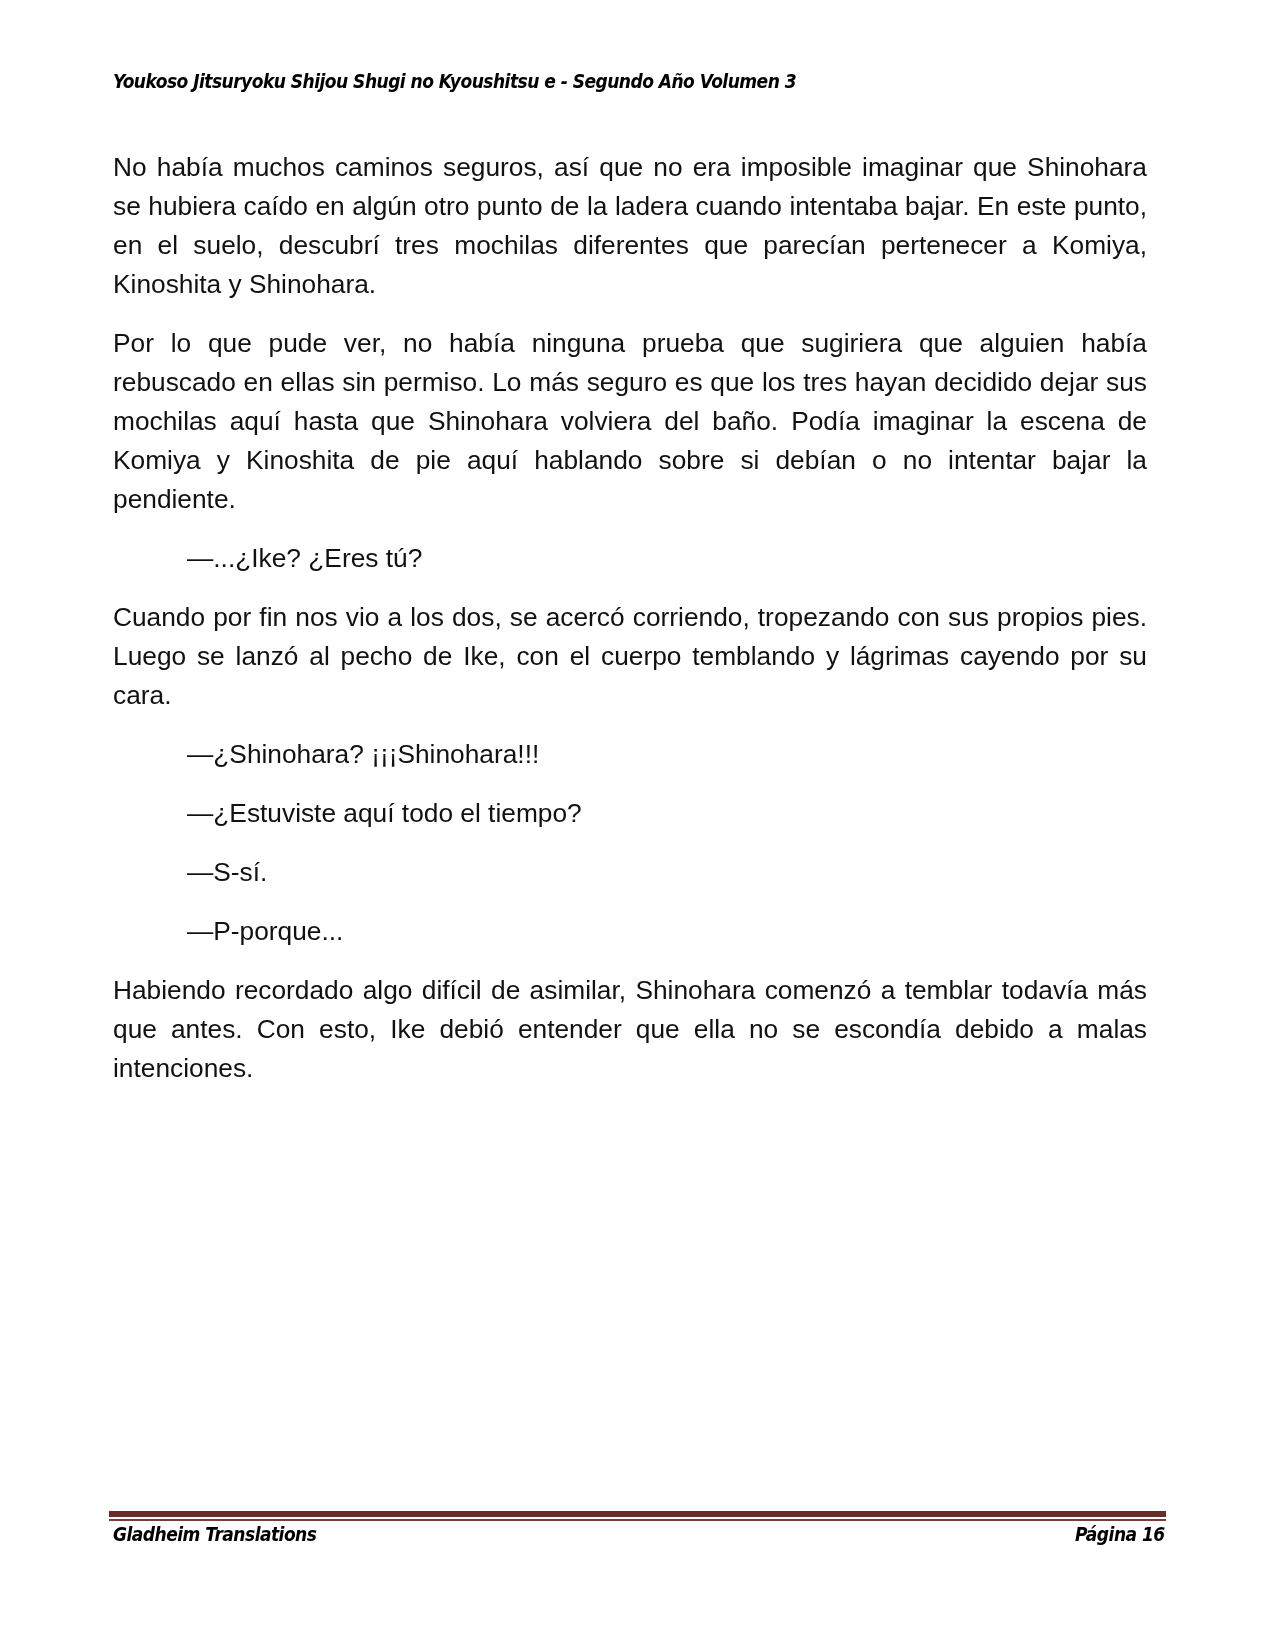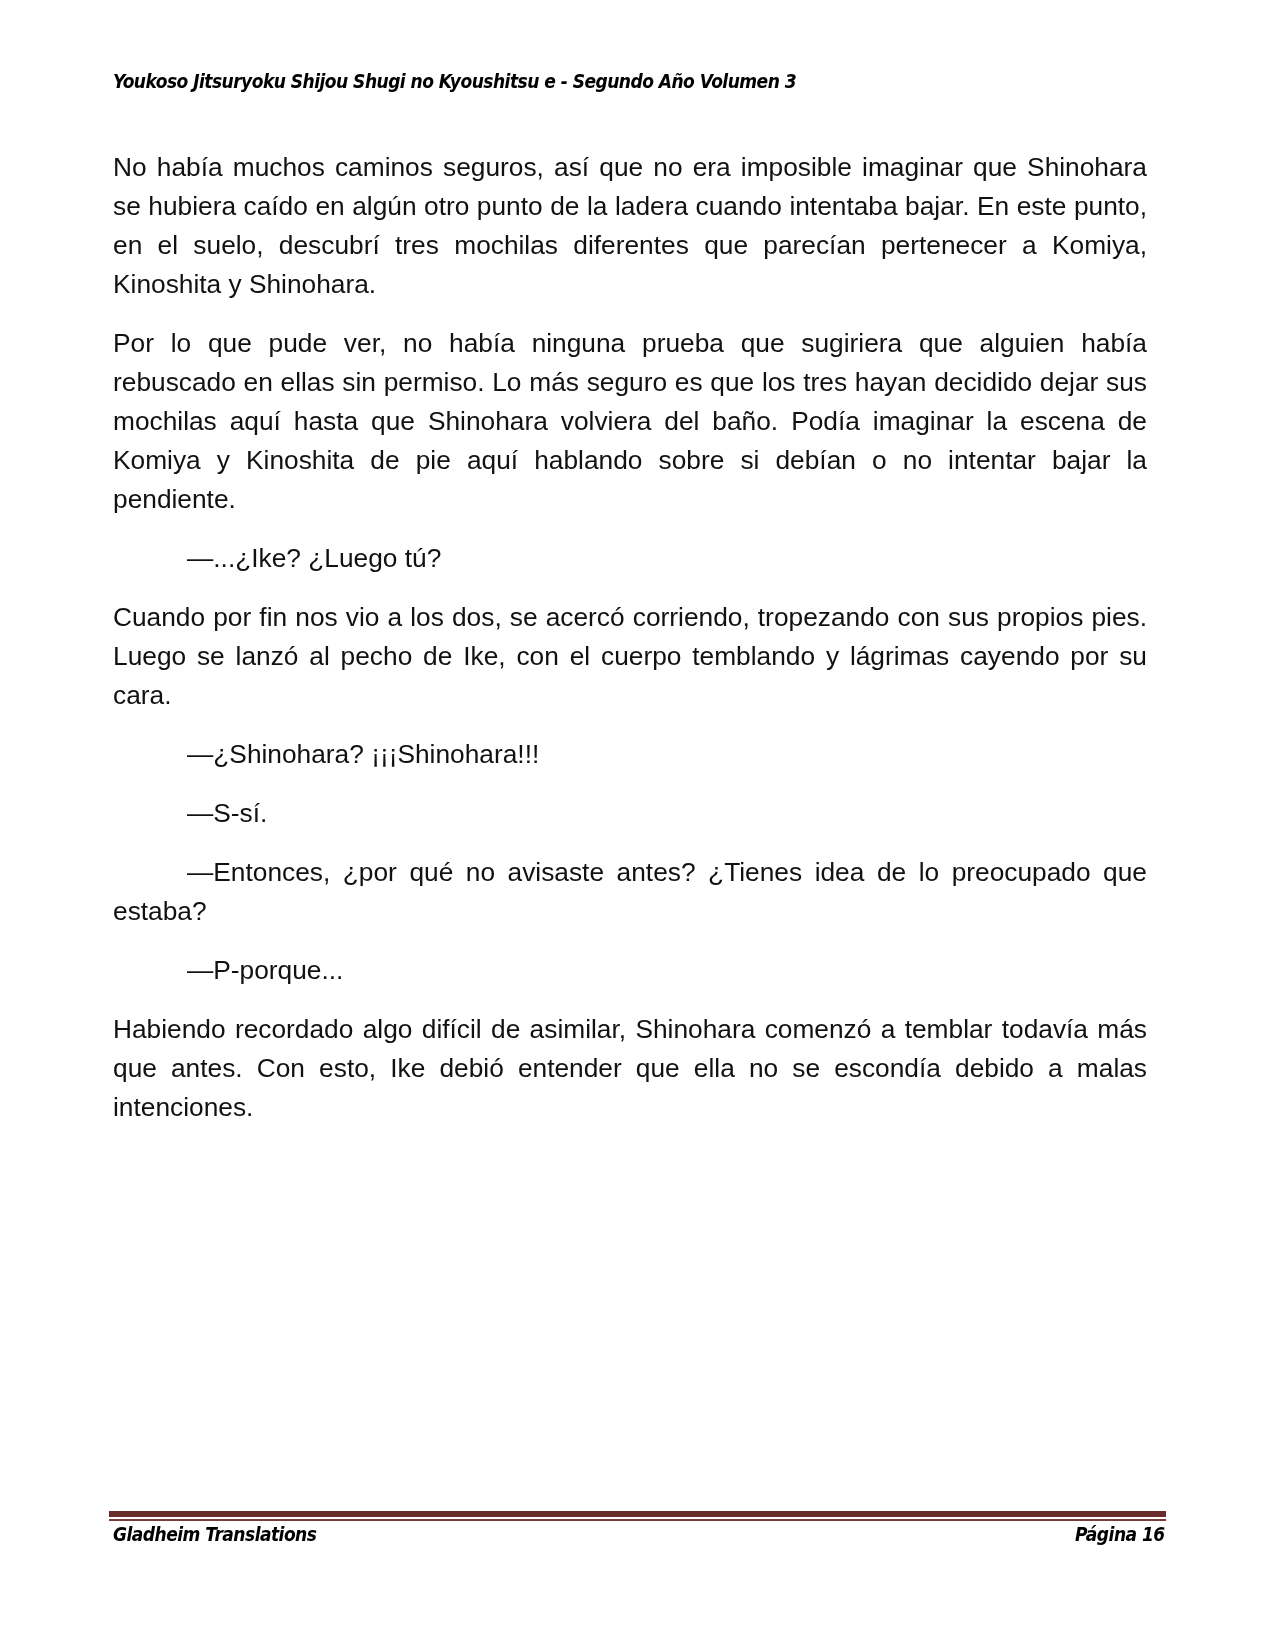--- a/index.html
+++ b/index.html
@@ -31,25 +31,25 @@
   .footer-right { right: 110px; transform: scaleX(0.9); transform-origin: right top; }
 </style>
 </head>
 <body>
 
 <div class="header">Youkoso Jitsuryoku Shijou Shugi no Kyoushitsu e - Segundo Año Volumen 3</div>
 
 <div class="body-text">
   <p class="para">No había muchos caminos seguros, así que no era imposible imaginar que Shinohara se hubiera caído en algún otro punto de la ladera cuando intentaba bajar. En este punto, en el suelo, descubrí tres mochilas diferentes que parecían pertenecer a Komiya, Kinoshita y Shinohara.</p>
   <p class="para">Por lo que pude ver, no había ninguna prueba que sugiriera que alguien había rebuscado en ellas sin permiso. Lo más seguro es que los tres hayan decidido dejar sus mochilas aquí hasta que Shinohara volviera del baño. Podía imaginar la escena de Komiya y Kinoshita de pie aquí hablando sobre si debían o no intentar bajar la pendiente.</p>
-  <p class="para dialogue">—...¿Ike? ¿Luego tú?</p>
+  <p class="para dialogue">—...¿Ike? ¿Eres tú?</p>
   <p class="para">Cuando por fin nos vio a los dos, se acercó corriendo, tropezando con sus propios pies. Luego se lanzó al pecho de Ike, con el cuerpo temblando y lágrimas cayendo por su cara.</p>
   <p class="para dialogue">—¿Shinohara? ¡¡¡Shinohara!!!</p>
+  <p class="para dialogue">—¿Estuviste aquí todo el tiempo?</p>
   <p class="para dialogue">—S-sí.</p>
-  <p class="para dialogue">—Entonces, ¿por qué no avisaste antes? ¿Tienes idea de lo preocupado que estaba?</p>
   <p class="para dialogue">—P-porque...</p>
   <p class="para">Habiendo recordado algo difícil de asimilar, Shinohara comenzó a temblar todavía más que antes. Con esto, Ike debió entender que ella no se escondía debido a malas intenciones.</p>
 </div>
 
 <div class="rule-thick"></div>
 <div class="rule-thin"></div>
 
 <div class="footer footer-left">Gladheim Translations</div>
 <div class="footer footer-right">Página 16</div>
 

